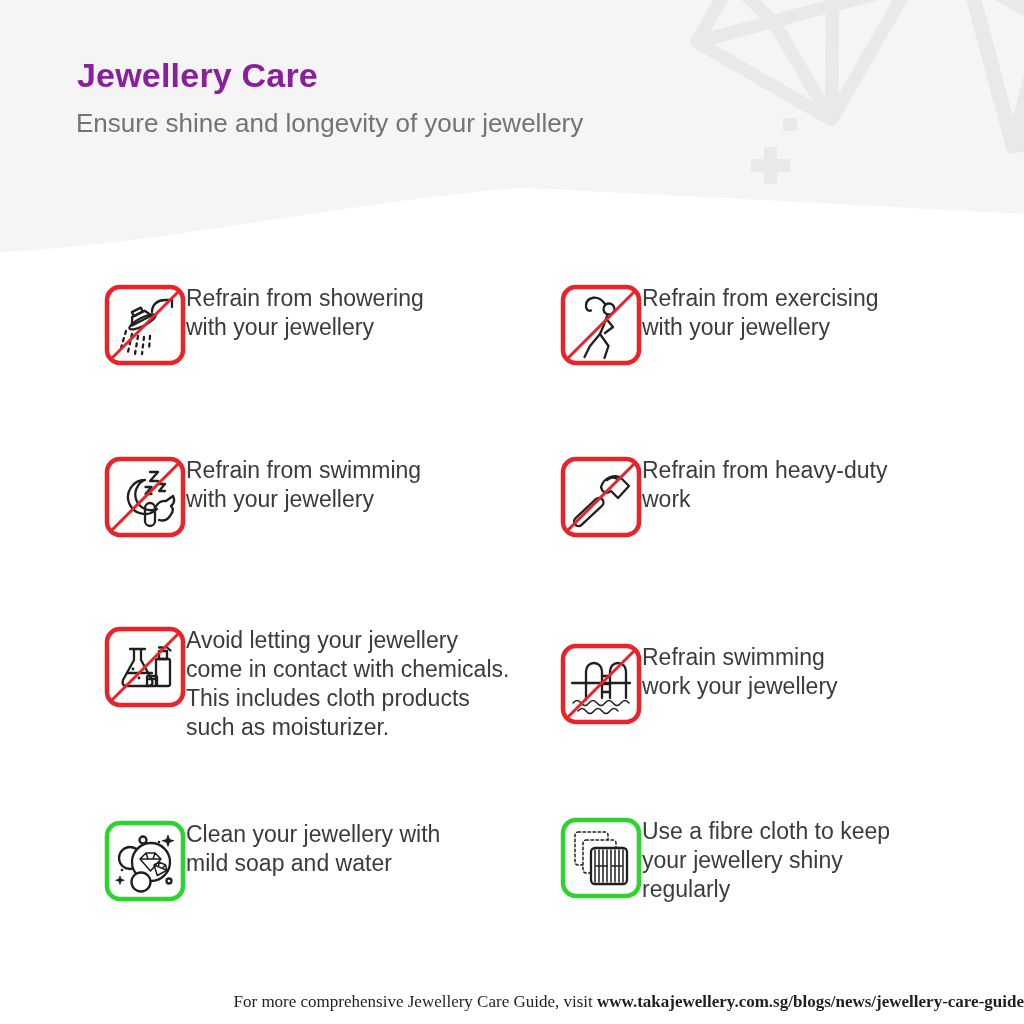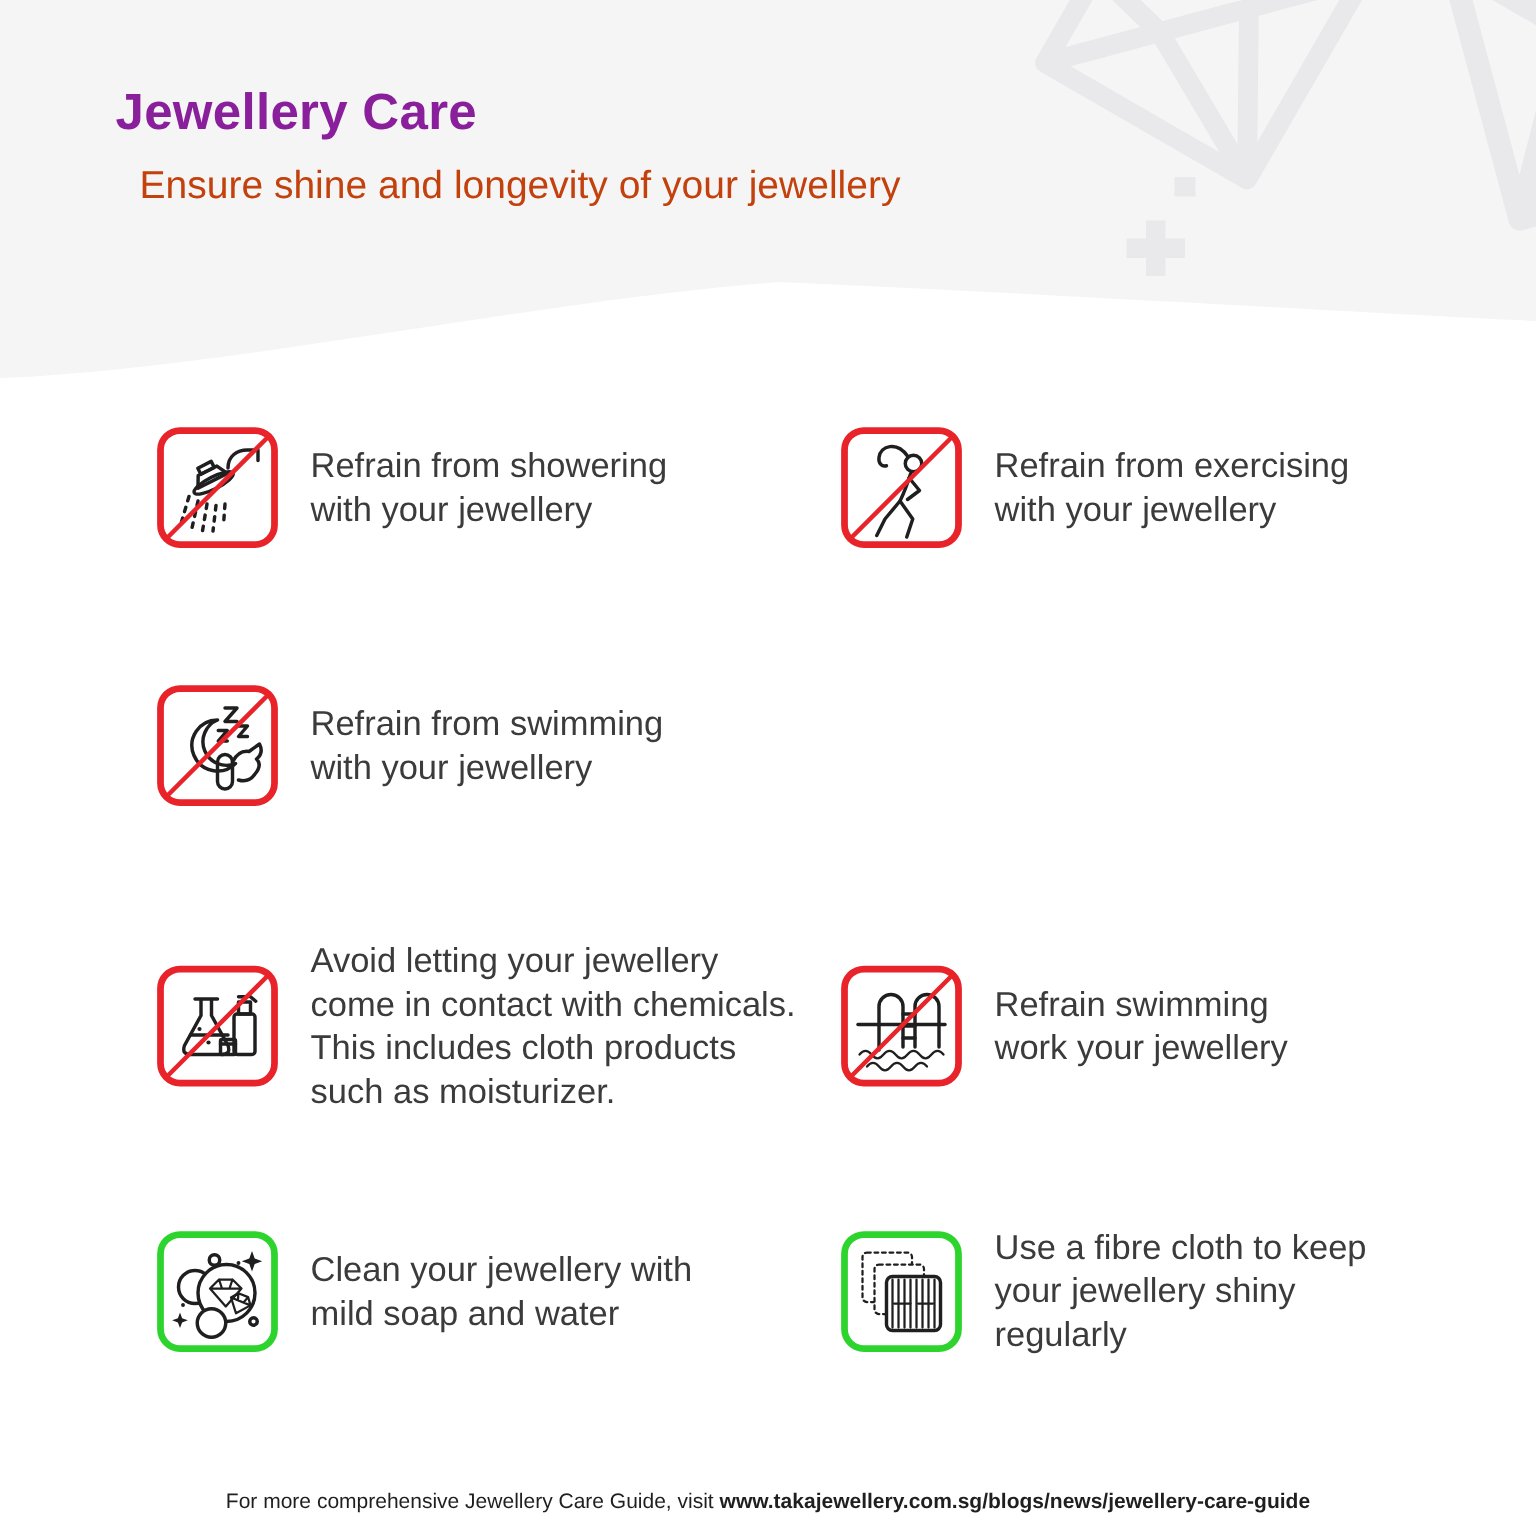--- a/index.html
+++ b/index.html
@@ -1,32 +1,32 @@
 <!DOCTYPE html>
 <html><head>
 <meta charset="utf-8">
 <style>
   html,body{margin:0;padding:0;background:#fff;}
   .page{position:relative;width:1024px;height:1024px;background:#fff;overflow:hidden;
         font-family:"Liberation Sans", sans-serif;}
   .hdr-svg{position:absolute;top:0;left:0;display:block;}
   .title{position:absolute;left:77px;top:56px;font-size:34px;font-weight:bold;color:#8a1f9c;letter-spacing:.2px;}
-  .subtitle{position:absolute;left:93px;top:108px;font-size:26px;color:#c2410c;text-align:center;}
+  .subtitle{position:absolute;left:76px;top:108px;font-size:26px;color:#737373;text-align:center;}
   .row{position:absolute;left:104px;width:880px;display:grid;grid-template-columns:456px 1fr;align-items:center;}
-  .cell{display:flex;align-items:center;gap:21px;}
+  .cell{display:flex;}
   .tip-icon{width:82px;height:82px;flex:0 0 auto;}
   .tip-text{font-size:23px;line-height:29px;color:#3b3b3b;white-space:pre-line;}
   .frame{fill:#fff;stroke-width:4.5;}
   .avoid .frame,.avoid .slash{stroke:#e82329;}
   .do .frame{stroke:#2ed42e;}
   .slash{stroke-width:3;stroke-linecap:round;}
   .art{stroke:#1f1f1f;fill:none;stroke-width:2.3;stroke-linecap:round;stroke-linejoin:round;}
   .fillart{fill:#1f1f1f;stroke:none;}
   .thin{stroke-width:1.5;}
-  .footer{position:absolute;left:0;right:0;top:992px;text-align:center;font-size:14px;color:#1f1f1f;}
+  .footer{position:absolute;left:0;right:0;top:992px;text-align:right;font-size:17px;color:#1f1f1f;font-family:Liberation Serif, serif;}
   .footer b{font-weight:bold;}
 </style>
 </head>
 <body>
 
 <div class="page">
 
   <svg class="hdr-svg" width="1024" height="280" viewBox="0 0 1024 280">
     <defs>
       <clipPath id="waveClip">
@@ -104,20 +104,33 @@
           <path d="M41.5,31 h6 l-6,7 h6"></path>
           <path d="M55,28 h6 l-6,7 h6"></path>
           <rect x="41" y="47" width="10" height="23" rx="5"></rect>
           <path d="M51,52 q4,-8 11,-7 l7,-5 q3,6 -2,10 q4,4 -1,10 q-4,6 -11,4"></path>
         </g>
         <line class="slash" x1="7" y1="75" x2="75" y2="7"></line>
       </svg>
       <div class="tip-text">Refrain from swimming
 with your jewellery</div>
     </div>
+    <div class="cell">
+      <svg class="tip-icon avoid" viewBox="0 0 82 82">
+        <rect class="frame" x="3" y="3" width="76" height="76" rx="13"></rect>
+        <g class="art">
+          <rect x="10" y="52" width="37" height="9" rx="4.5" transform="rotate(-43 28 56)"></rect>
+          <path d="M41,31 C44,21 56,17 62,23 L69,30 L58,42 L51,35 C47,38.5 42,36.5 41,31 Z"></path>
+          <path d="M47,24 q6,-4.5 11,-0.5"></path>
+        </g>
+        <line class="slash" x1="7" y1="75" x2="75" y2="7"></line>
+      </svg>
+      <div class="tip-text">Refrain from heavy-duty
+work</div>
+    </div>
   </div>
 
   <div class="row" style="top:626px">
     <div class="cell">
       <svg class="tip-icon avoid" viewBox="0 0 82 82">
         <rect class="frame" x="3" y="3" width="76" height="76" rx="13"></rect>
         <g class="art">
           <path d="M26,23 L41,23 M30,23 L30,34 L19,54 Q17,60 23,60 L44,60 Q50,60 48,54 L37,34 L37,23"></path>
           <path d="M23,47 h25"></path>
           <circle class="fillart" cx="29" cy="43" r="1.4"></circle>

